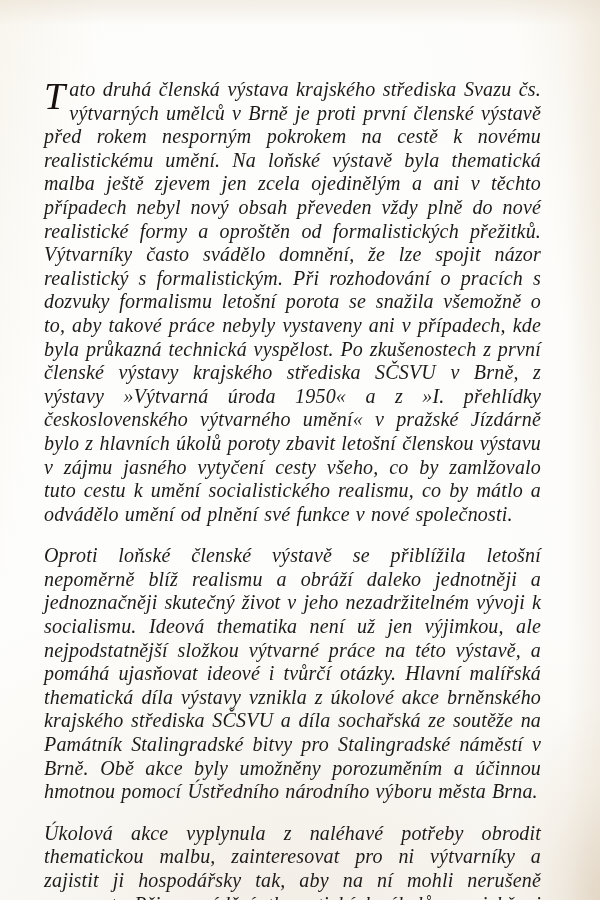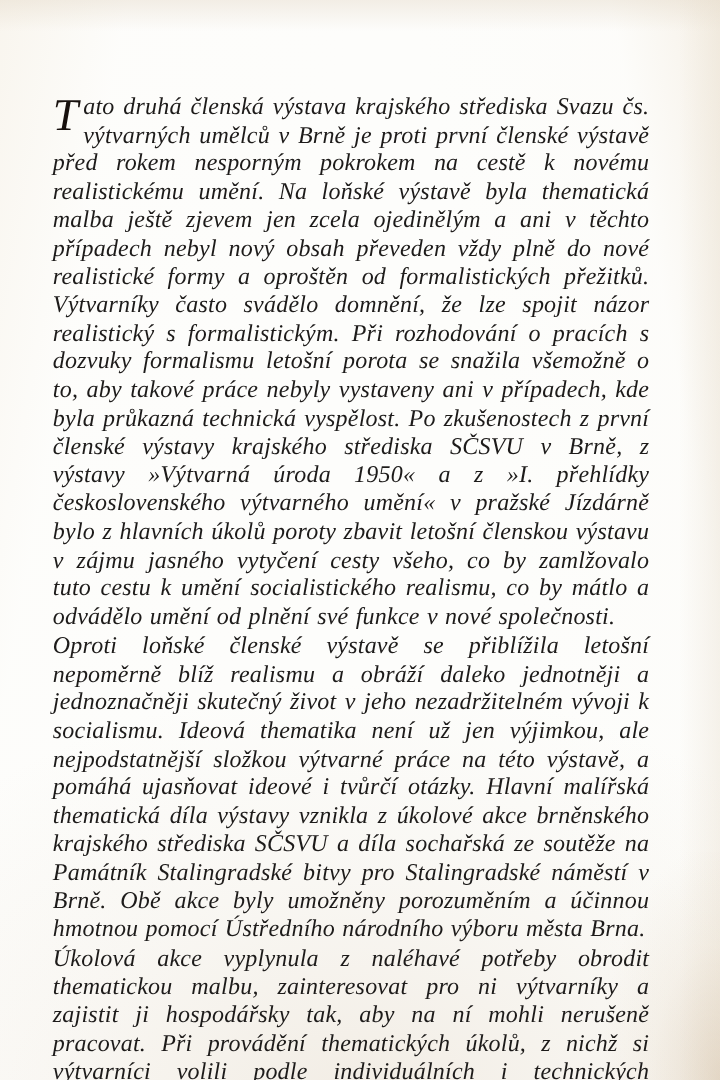--- a/index.html
+++ b/index.html
@@ -75,21 +75,21 @@
     line-height: 0.82;
     float: left;
     padding: 2px 4px 0 0;
     margin-top: 1px;
     font-style: italic;
     font-weight: 400;
     color: #17100d;
   }
 
   .para + .para {
-    margin-top: 1px;
+    margin-top: 18px;
   }
 </style>
 </head>
 <body>
 
 <div class="paper"></div>
 <div class="edge-top"></div>
 <div class="edge-right"></div>
 <div class="edge-bottom-right"></div>
 

